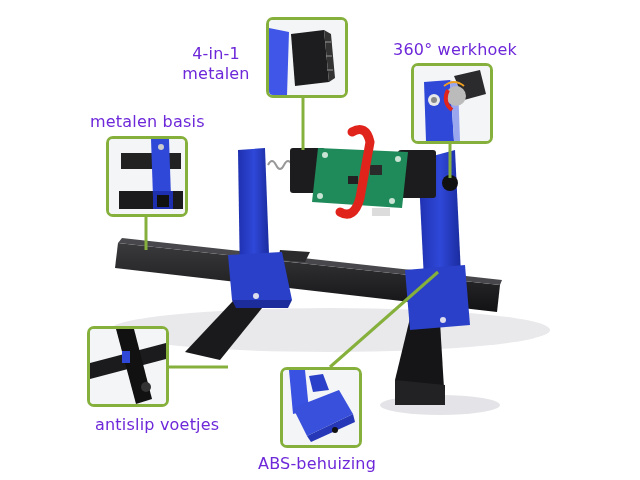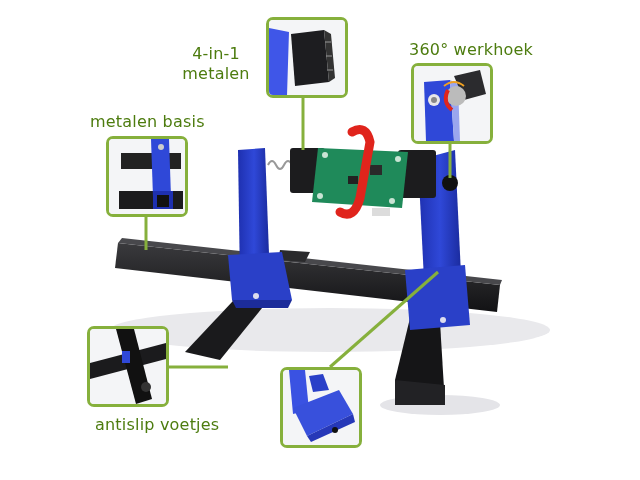--- a/index.html
+++ b/index.html
@@ -4,21 +4,21 @@
   <style>
     html, body { margin: 0; padding: 0; }
     body {
       width: 640px; height: 480px; overflow: hidden;
       background: #ffffff;
       font-family: "DejaVu Sans", "Liberation Sans", sans-serif;
       position: relative;
     }
     .stage { position: absolute; left: 0; top: 0; width: 640px; height: 480px; }
     .label {
-      position: absolute; color: #4d7c0f; font-size: 16px; font-weight: normal;
+      position: absolute; color: #6d28d9; font-size: 16px; font-weight: normal;
       line-height: 20px; white-space: nowrap; letter-spacing: 0.2px;
     }
     .callout {
       position: absolute; border: 3px solid #86b03c; border-radius: 7px;
       background: #f3f5f8; overflow: hidden; box-sizing: border-box;
     }
     svg.main { position: absolute; left: 0; top: 0; }
   </style>
 </head>
 <body>
@@ -145,16 +145,17 @@
       <polygon points="10,38 56,20 70,44 24,66" fill="#3850dc"></polygon>
       <polygon points="24,66 70,44 72,52 28,72" fill="#2638b8"></polygon>
       <circle cx="52" cy="60" r="3" fill="#111"></circle>
     </svg>
   </div>
 
   <div class="label" style="left:178px; top:44px; text-align:center; width:76px;">
     <div>4-in-1</div>
     <div>metalen</div>
   </div>
-  <div class="label" style="left:393px; top:40px;margin-left:16px;">360° werkhoek</div>
+  <div class="label" style="left:393px; top:40px;">360° werkhoek</div>
   <div class="label" style="left:95px; top:415px;">antislip voetjes</div>
   <div class="label" style="left:90px; top:112px;">metalen basis</div>
+  <div class="label" style="left:258px; top:454px;">ABS-behuizing</div>
 </div>
 
 </body></html>

